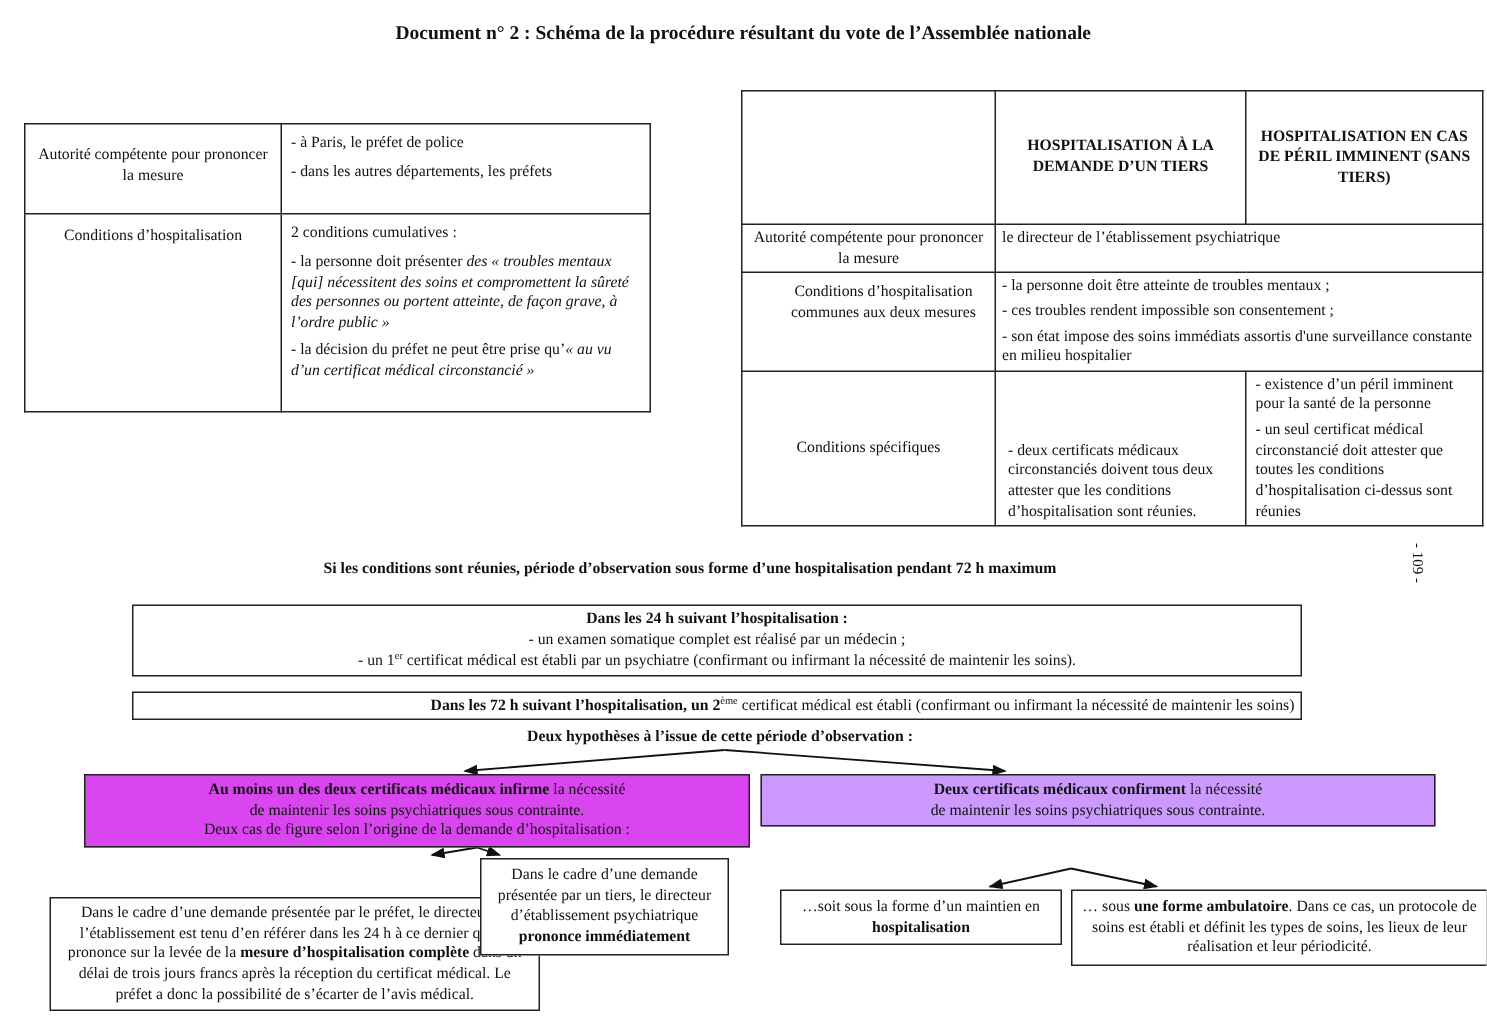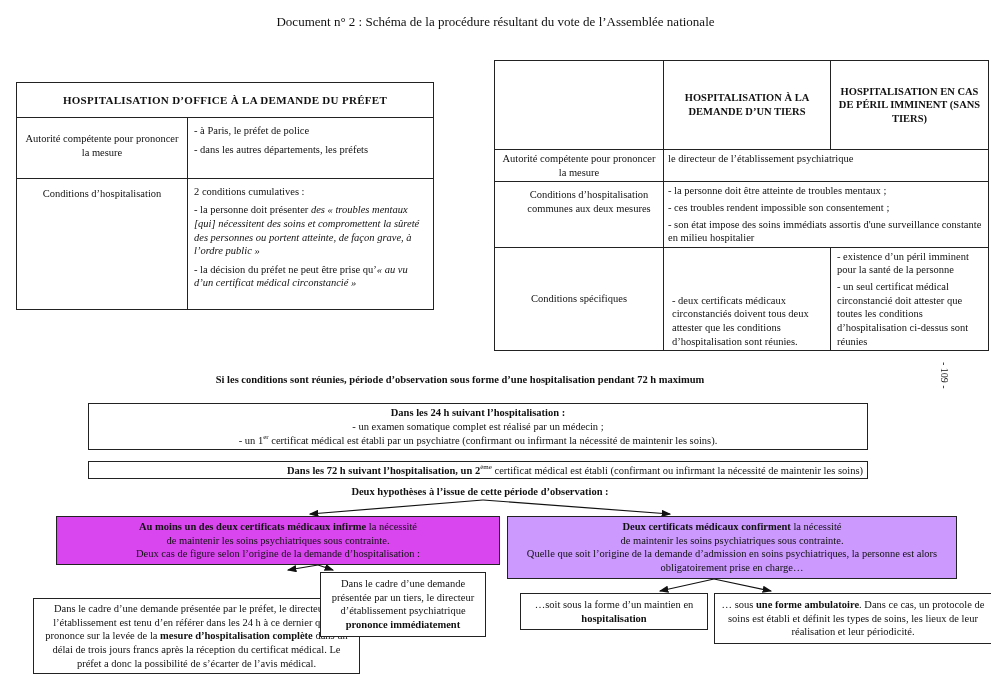--- a/index.html
+++ b/index.html
@@ -1,19 +1,19 @@
 <!DOCTYPE html>
 <html><head>
 <meta charset="utf-8">
 <style>
   html, body { margin:0; padding:0; background:#ffffff; }
   body { width:991px; height:688px; position:relative; overflow:hidden;
          font-family:"Liberation Serif","DejaVu Serif",serif; color:#111; }
   .abs { position:absolute; }
-  .title { left:0; width:991px; top:14px; text-align:center; font-weight:normal; font-size:13px; }
+  .title { left:0; width:991px; top:14px; text-align:center; font-weight:bold; font-size:13px; }
   table { border-collapse:collapse; }
   td, th { border:1.3px solid #222; vertical-align:top; font-size:10.5px; line-height:1.3; }
   #tbl-left { left:16px; top:82px; width:418px; }
   #tbl-left th { font-size:11px; font-weight:bold; padding:10px 4px; text-align:center; letter-spacing:0.3px; }
   #tbl-left td.lab { width:158px; text-align:center; padding:8px 6px; }
   #tbl-left td.val { padding:6px 6px; }
   #tbl-left p { margin:0 0 5px 0; }
   #tbl-right { left:474px; top:60px; width:495px;margin-left:20px; }
   #tbl-right th { font-size:10.5px; font-weight:bold; text-align:center; vertical-align:middle; padding:4px 4px; }
   #tbl-right td.lab { width:140px; text-align:center; padding:2px 4px; }
@@ -36,23 +36,20 @@
   .pagenum { left:950px; top:362px; font-size:10px; transform:rotate(90deg); transform-origin:left top; white-space:nowrap; }
   svg.arrows { position:absolute; left:0; top:0; }
 </style>
 </head>
 <body>
 
 <div class="abs title">Document n° 2 : Schéma de la procédure résultant du vote de l’Assemblée nationale</div>
 
 <table class="abs" id="tbl-left">
   <tbody>
-      <tr>
-    <th colspan="2">HOSPITALISATION D’OFFICE À LA DEMANDE DU PRÉFET</th>
-  </tr>
   <tr>
     <td class="lab" style="padding-top:14px;padding-bottom:18px;">Autorité compétente pour prononcer la mesure</td>
     <td class="val">
       <p>- à Paris, le préfet de police</p>
       <p>- dans les autres départements, les préfets</p>
     </td>
   </tr>
   <tr>
     <td class="lab">Conditions d’hospitalisation</td>
     <td class="val" style="padding-bottom:14px;">
@@ -126,21 +123,20 @@
 
 <div class="abs box purple" id="box-infirm" style="background: #d946ef;">
   <div><span class="b">Au moins un des deux certificats médicaux infirme</span><span> la nécessité</span></div>
   <div>de maintenir les soins psychiatriques sous contrainte.</div>
   <div>Deux cas de figure selon l’origine de la demande d’hospitalisation :</div>
 </div>
 
 <div class="abs box purple" id="box-confirm" style="background: rgb(204, 153, 255);">
   <div><span class="b">Deux certificats médicaux confirment</span><span> la nécessité</span></div>
   <div>de maintenir les soins psychiatriques sous contrainte.</div>
-  <div>Quelle que soit l’origine de la demande d’admission en soins psychiatriques, la personne est alors obligatoirement prise en charge…</div>
 </div>
 
 <div class="abs box" id="box-prefet">
   <span>Dans le cadre d’une demande présentée par le préfet, le directeur de l’établissement est tenu d’en référer dans les 24 h à ce dernier qui se prononce sur la levée de la </span><span class="b">mesure d’hospitalisation complète</span><span> dans un délai de trois jours francs après la réception du certificat médical. Le  préfet a donc la possibilité de s’écarter de l’avis médical.</span>
 </div>
 
 <div class="abs box" id="box-tiers">
   <div>Dans le cadre d’une demande présentée par un tiers, le directeur d’établissement psychiatrique</div>
   <div class="b">prononce immédiatement</div>
 </div>

